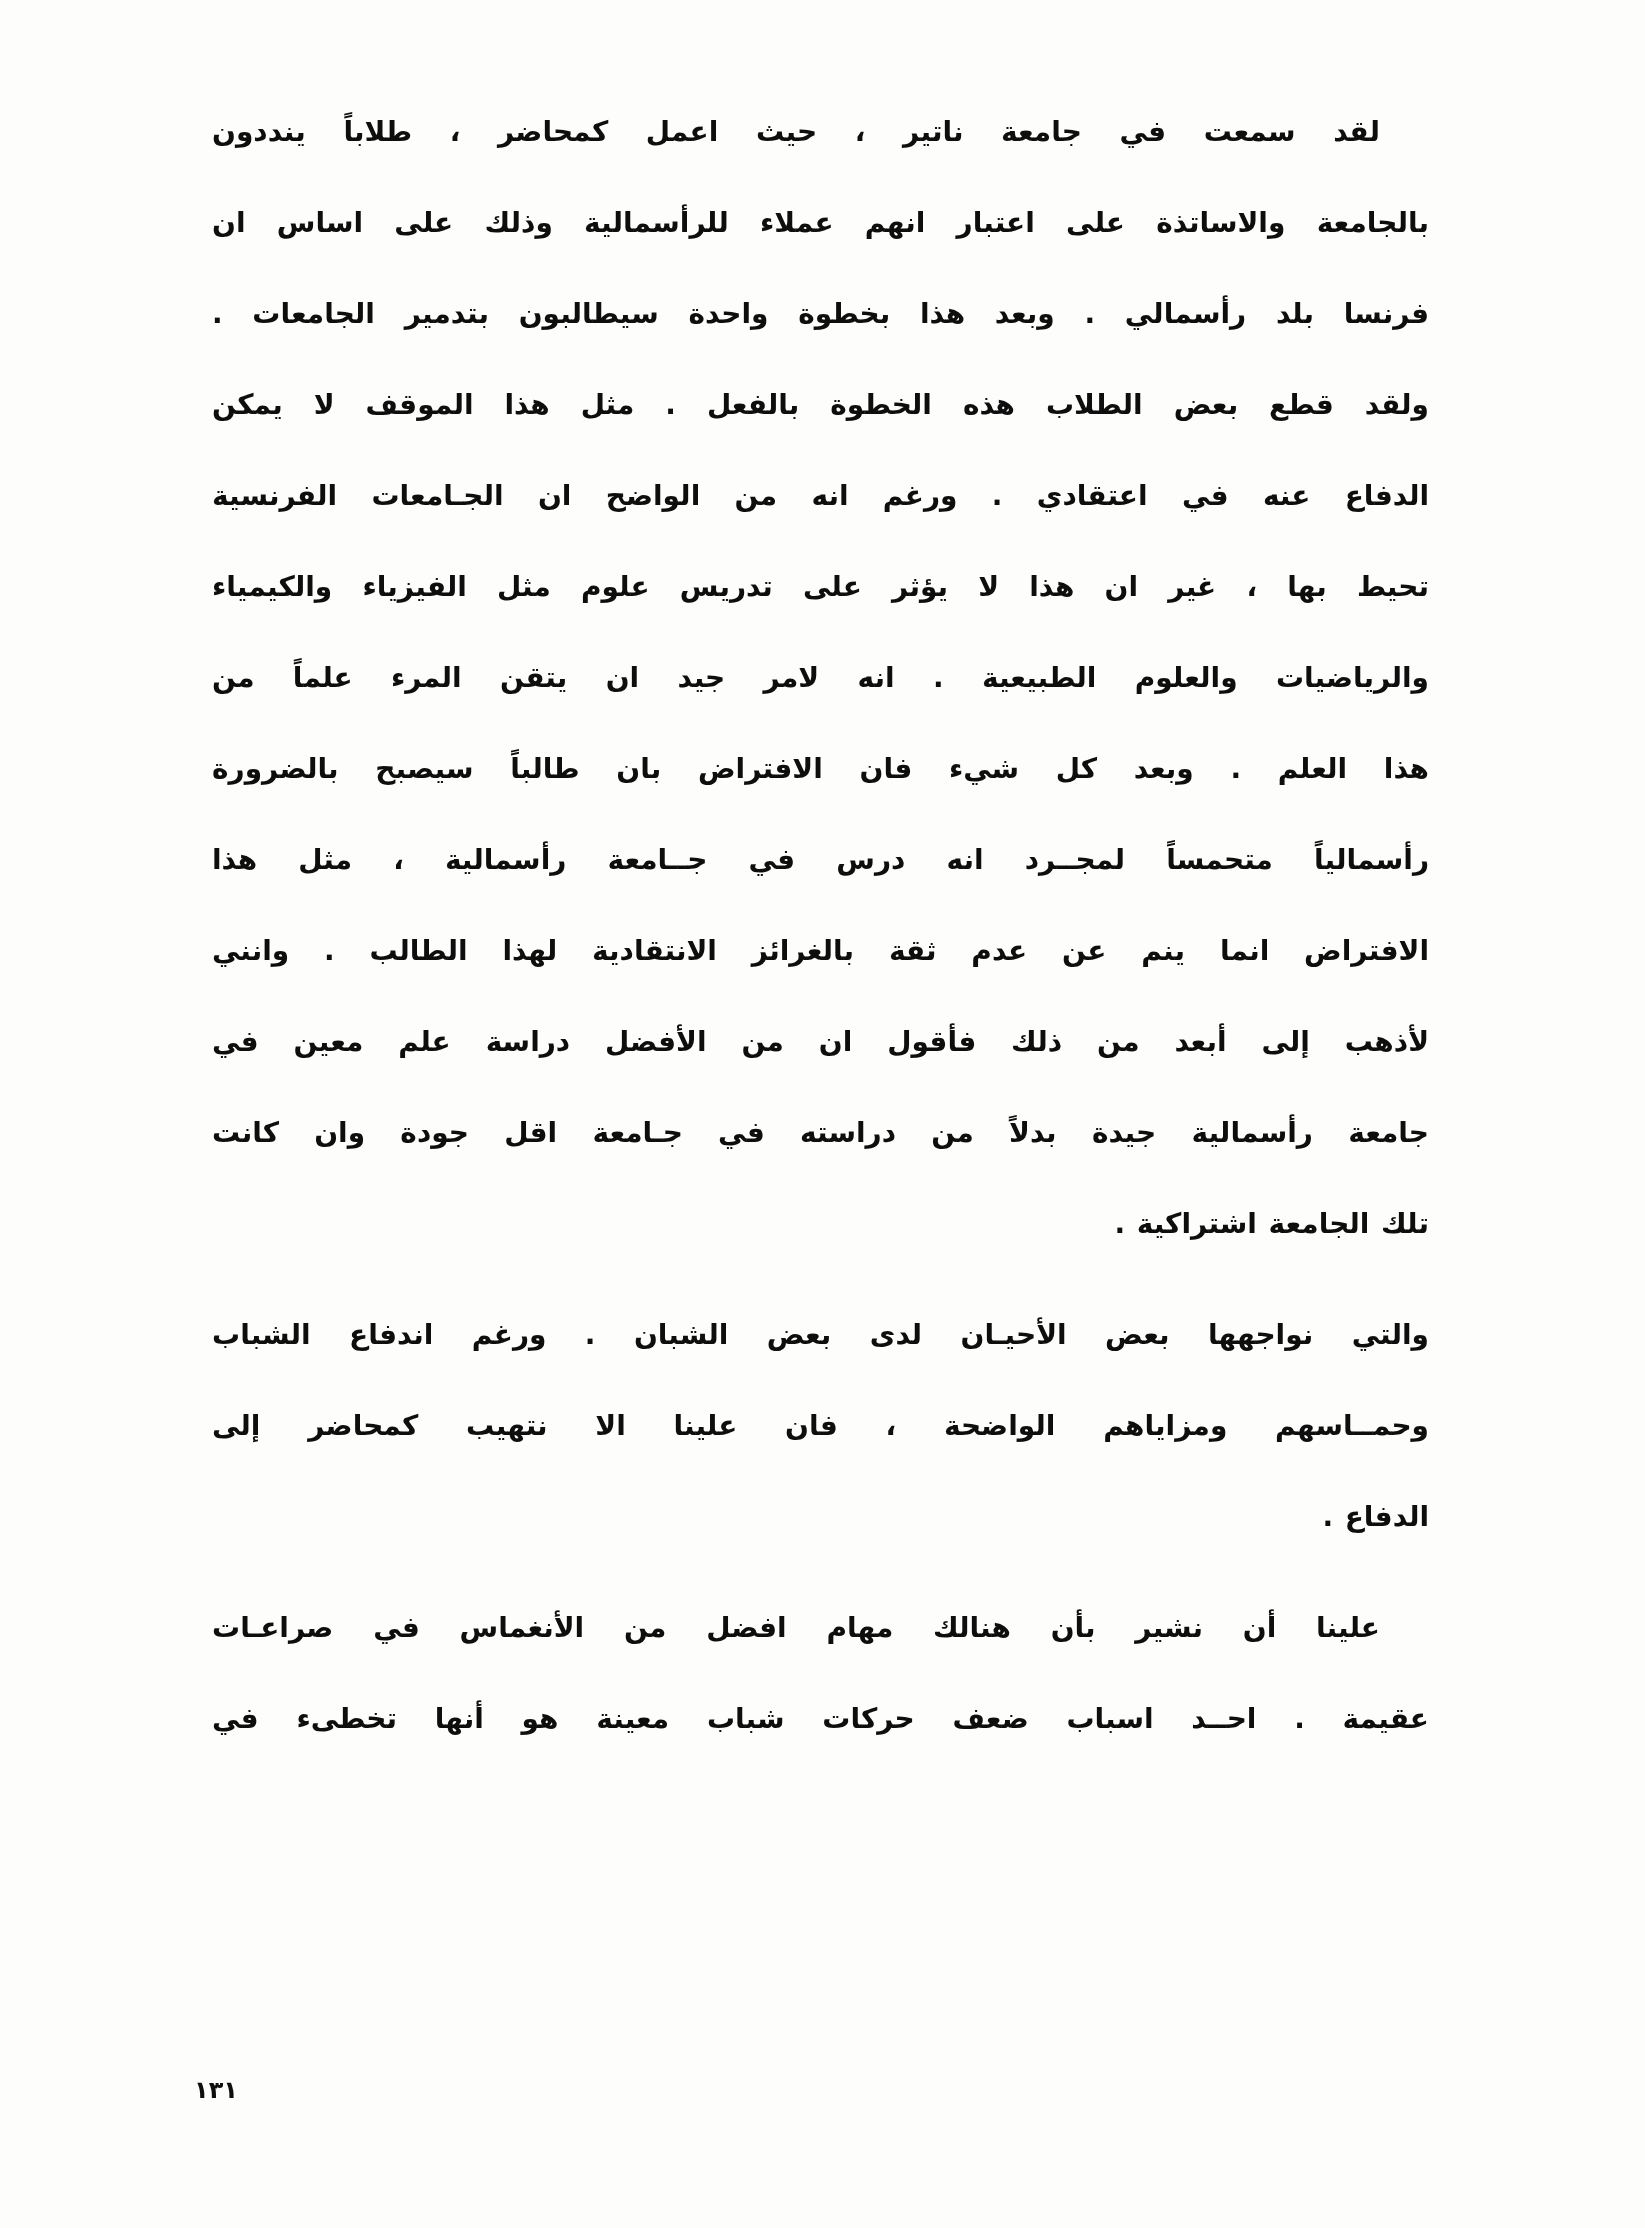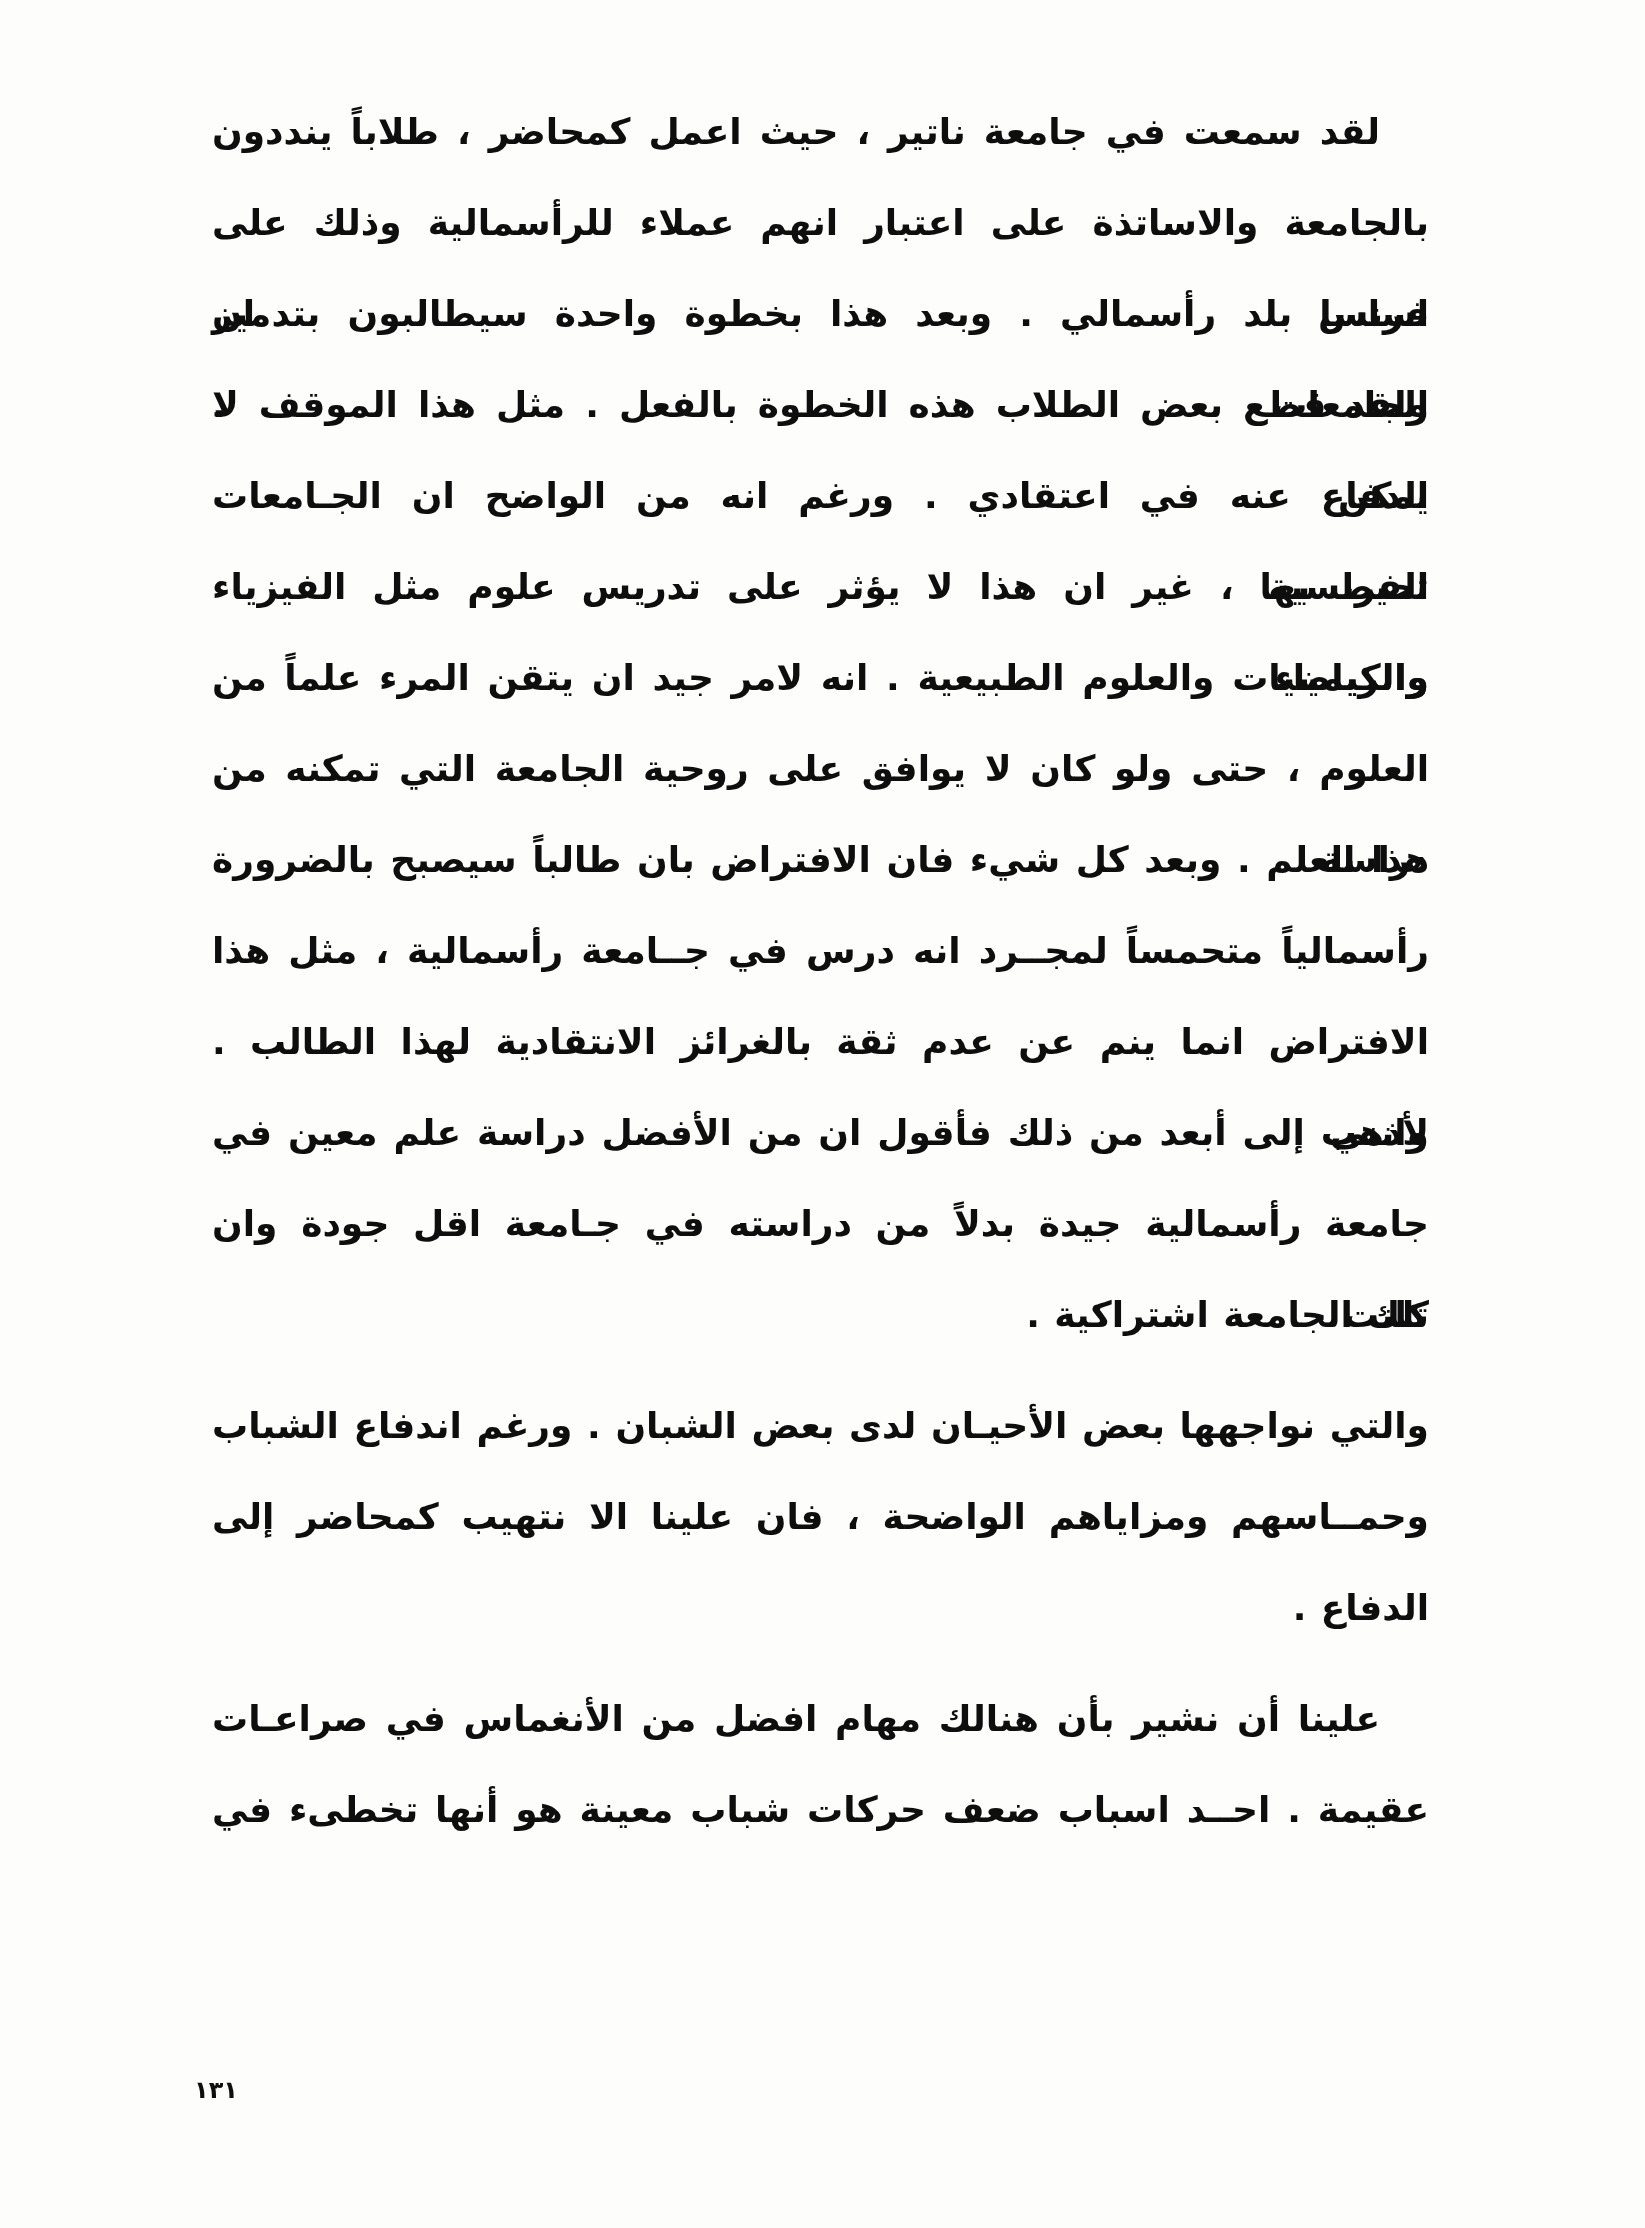--- a/index.html
+++ b/index.html
@@ -14,21 +14,21 @@
     color: #0e0e0e;
     font-family: "DejaVu Sans", sans-serif;
     overflow: hidden;
   }
   .text-block {
     position: absolute;
     top: 86px;
     right: 216px;
     width: 1217px;
     direction: rtl;
-    font-size: 36px;
+    font-size: 28px;
     font-weight: bold;
   }
   .para {
     margin: 0;
   }
   .para + .para {
     margin-top: 20px;
   }
   .line {
     height: 91px;
@@ -61,21 +61,20 @@
   <div class="text-block">
 
     <div class="para">
       <div class="line indent">لقد سمعت في جامعة ناتير ، حيث اعمل كمحاضر ، طلاباً ينددون</div>
       <div class="line">بالجامعة والاساتذة على اعتبار انهم عملاء للرأسمالية وذلك على اساس ان</div>
       <div class="line">فرنسا بلد رأسمالي . وبعد هذا بخطوة واحدة سيطالبون بتدمير الجامعات .</div>
       <div class="line">ولقد قطع بعض الطلاب هذه الخطوة بالفعل . مثل هذا الموقف لا يمكن</div>
       <div class="line">الدفاع عنه في اعتقادي . ورغم انه من الواضح ان الجـامعات الفرنسية</div>
       <div class="line">تحيط بها ، غير ان هذا لا يؤثر على تدريس علوم مثل الفيزياء والكيمياء</div>
       <div class="line">والرياضيات والعلوم الطبيعية . انه لامر جيد ان يتقن المرء علماً من</div>
-      <div class="line">العلوم ، حتى ولو كان لا يوافق على روحية الجامعة التي تمكنه من دراسة</div>
       <div class="line">هذا العلم . وبعد كل شيء فان الافتراض بان طالباً سيصبح بالضرورة</div>
       <div class="line">رأسمالياً متحمساً لمجــرد انه درس في جــامعة رأسمالية ، مثل هذا</div>
       <div class="line">الافتراض انما ينم عن عدم ثقة بالغرائز الانتقادية لهذا الطالب . وانني</div>
       <div class="line">لأذهب إلى أبعد من ذلك فأقول ان من الأفضل دراسة علم معين في</div>
       <div class="line">جامعة رأسمالية جيدة بدلاً من دراسته في جـامعة اقل جودة وان كانت</div>
       <div class="line end">تلك الجامعة اشتراكية .</div>
     </div>
 
     <div class="para">
       <div class="line">والتي نواجهها بعض الأحيـان لدى بعض الشبان . ورغم اندفاع الشباب</div>

